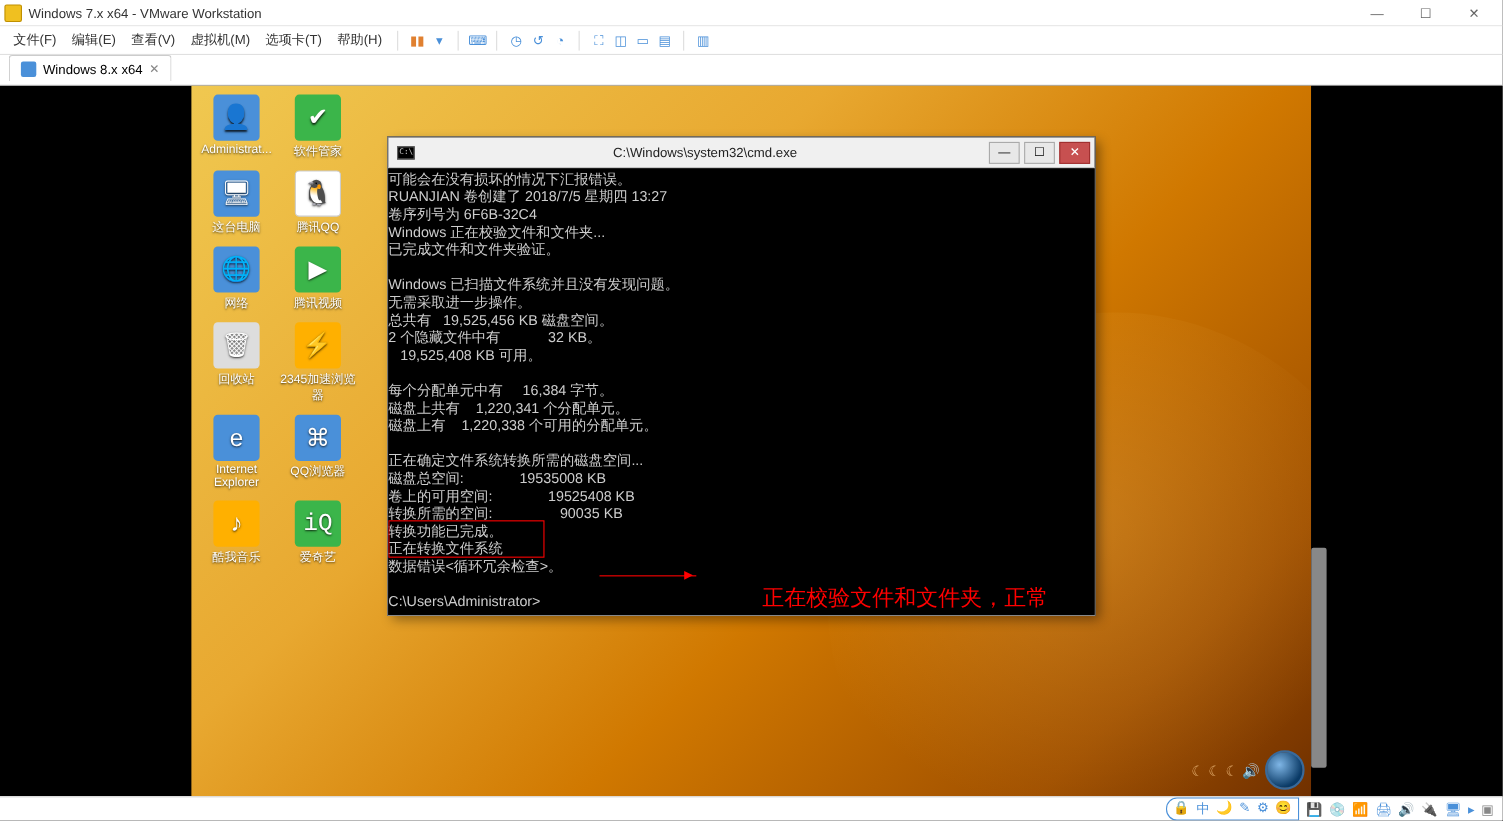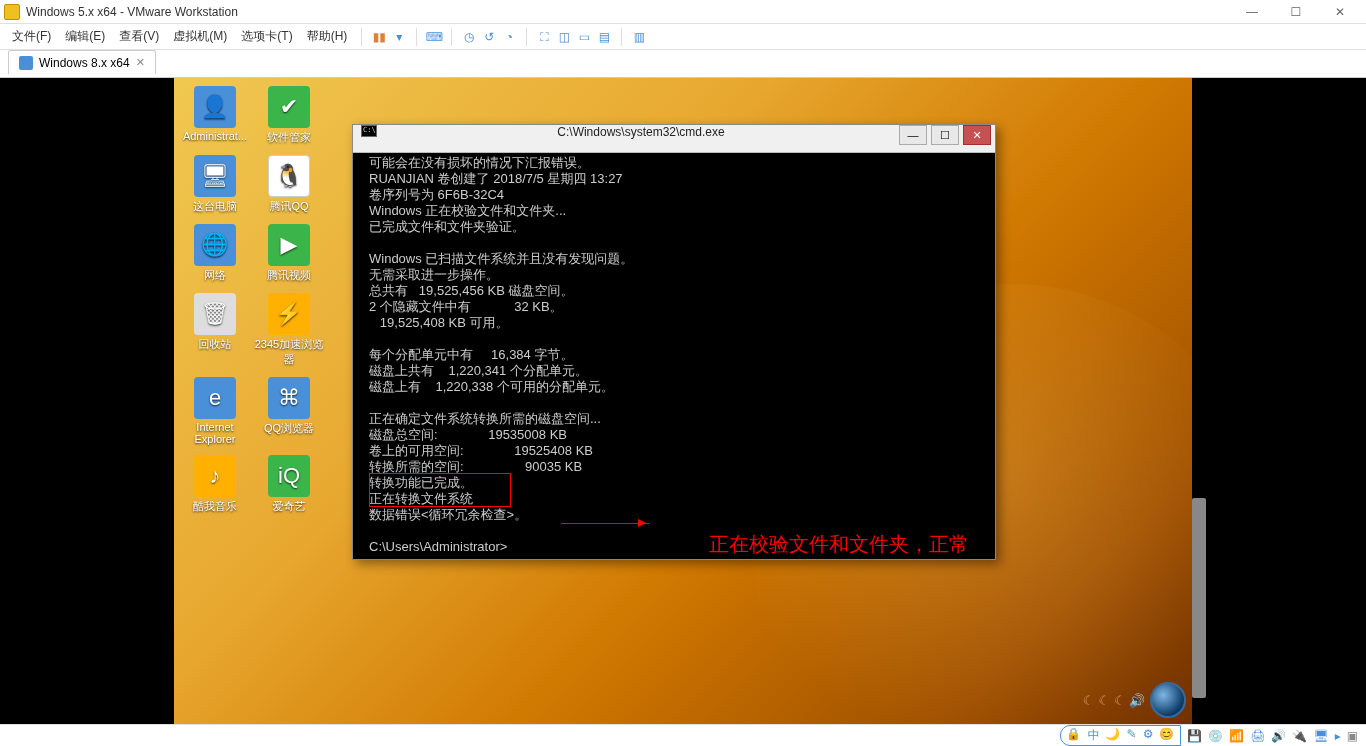--- a/index.html
+++ b/index.html
@@ -31,55 +31,55 @@
 .desk-icon .pic { width: 42px; height: 42px; margin: 0 auto 2px; border-radius: 4px; display:flex; align-items:center; justify-content:center; font-size:22px; color:#fff; }
 .ic-user { background:#4a90d9; }
 .ic-green { background:#3bb54a; }
 .ic-pc { background:#4a90d9; }
 .ic-qq { background:#fff; color:#333; border:1px solid #ccc; }
 .ic-net { background:#4a90d9; }
 .ic-play { background:#3bb54a; }
 .ic-bin { background:#ddd; color:#4a90d9; }
 .ic-yellow { background:#ffb000; color:#fff; }
 .ic-kg { background:#ffb000; }
-.ic-iq { background:#3bb54a; }
+.ic-iq { background:#3bb54a;font-family:Liberation Mono, monospace; }
 .ic-ie { background:#4a90d9; }
 .ic-iecl { background:#4a90d9; }
 
 
 .cmd-win { position: absolute; left: 352px; top: 134px; width: 644px; height: 436px; background: #000; border: 1px solid #888; box-shadow: 4px 4px 10px rgba(0,0,0,.4); display:flex; flex-direction:column; }
-.cmd-titlebar { height: 28px; background: #f0f0f0; display: flex; align-items: flex-start; border-bottom: 1px solid #bbb; }
+.cmd-titlebar { height: 28px; background: #f0f0f0; display: flex; align-items: center; border-bottom: 1px solid #bbb; }
 .cmd-titlebar .cmd-ico { width:16px; height:12px; background:#000; margin: 0 8px; border:1px solid #666; position:relative; }
 .cmd-titlebar .cmd-ico::after { content:"C:\\"; color:#ccc; font-size:7px; position:absolute; left:1px; top:0; font-family:Consolas,monospace; }
 .cmd-titlebar .cmd-title { flex: 1; text-align: center; font-size: 12px; color: #222; }
 .cmd-titlebar .cmd-btns { display:flex; }
 .cmd-titlebar .cmd-btn { width:28px; height:20px; border:1px solid #aaa; background:#e8e8e8; margin: 0 2px; font-size:11px; display:flex; align-items:center; justify-content:center; cursor:pointer; }
 .cmd-titlebar .cmd-btn.close { background:#c75050; color:#fff; border-color:#a03030; margin-right:4px; }
-.cmd-body { flex:1; background:#000; color:#ccc; font-family: NSimSun, SimSun, Consolas, monospace; font-size:13px; line-height:16px; padding: 2px 0 2px 0; white-space: pre; overflow:hidden; position:relative;margin-left:16px; }
+.cmd-body { flex:1; background:#000; color:#ccc; font-family: NSimSun, SimSun, Consolas, monospace; font-size:13px; line-height:16px; padding: 2px 0 2px 0; white-space: pre; overflow:hidden; position:relative; }
 .cmd-body .redbox { position:absolute; border:1px solid #f00; }
 .cmd-body .arrow { position:absolute; height:1px; background:#f00; }
 .cmd-body .arrow::after { content:""; position:absolute; right:-1px; top:-4px; border:4px solid transparent; border-left:8px solid #f00; }
 .cmd-body .annot { position:absolute; color:#f00; font-family:"Microsoft YaHei"; font-size:20px; line-height:26px; }
 
 
 .desk-tray { position:absolute; right:6px; bottom:6px; display:flex; align-items:center; gap:4px; }
 .desk-tray .glyph { color:#d8a060; font-size:13px; }
 .desk-tray .orb { width:36px; height:36px; border-radius:50%; background: radial-gradient(circle at 35% 35%, #7fb6e6, #0a3a66 70%); border:2px solid #3a6a9a; }
 
 
 .vmware-status { position:absolute; left:0; right:0; bottom:0; height:22px; background:#fff; border-top:1px solid #e0e0e0; font-size:12px; color:#333; display:flex; align-items:center; padding: 0 8px; }
 .vmware-status .right { margin-left:auto; display:flex; gap:6px; align-items:center; color:#4a90d9; }
 .vmware-status .pill { border:1px solid #4a90d9; border-radius: 10px 0 0 10px; padding: 1px 6px; display:flex; gap:6px; }
 </style>
 </head>
 <body>
 
 <div class="vmware-titlebar">
   <div class="app-ico"></div>
-  <div class="title">Windows 5.x x64 - VMware Workstation</div>
+  <div class="title">Windows 7.x x64 - VMware Workstation</div>
   <div class="winbtn">—</div>
   <div class="winbtn">☐</div>
   <div class="winbtn">✕</div>
 </div>
 
 <div class="vmware-menubar">
   <span class="menu-item">文件(F)</span>
   <span class="menu-item">编辑(E)</span>
   <span class="menu-item">查看(V)</span>
   <span class="menu-item">虚拟机(M)</span>

